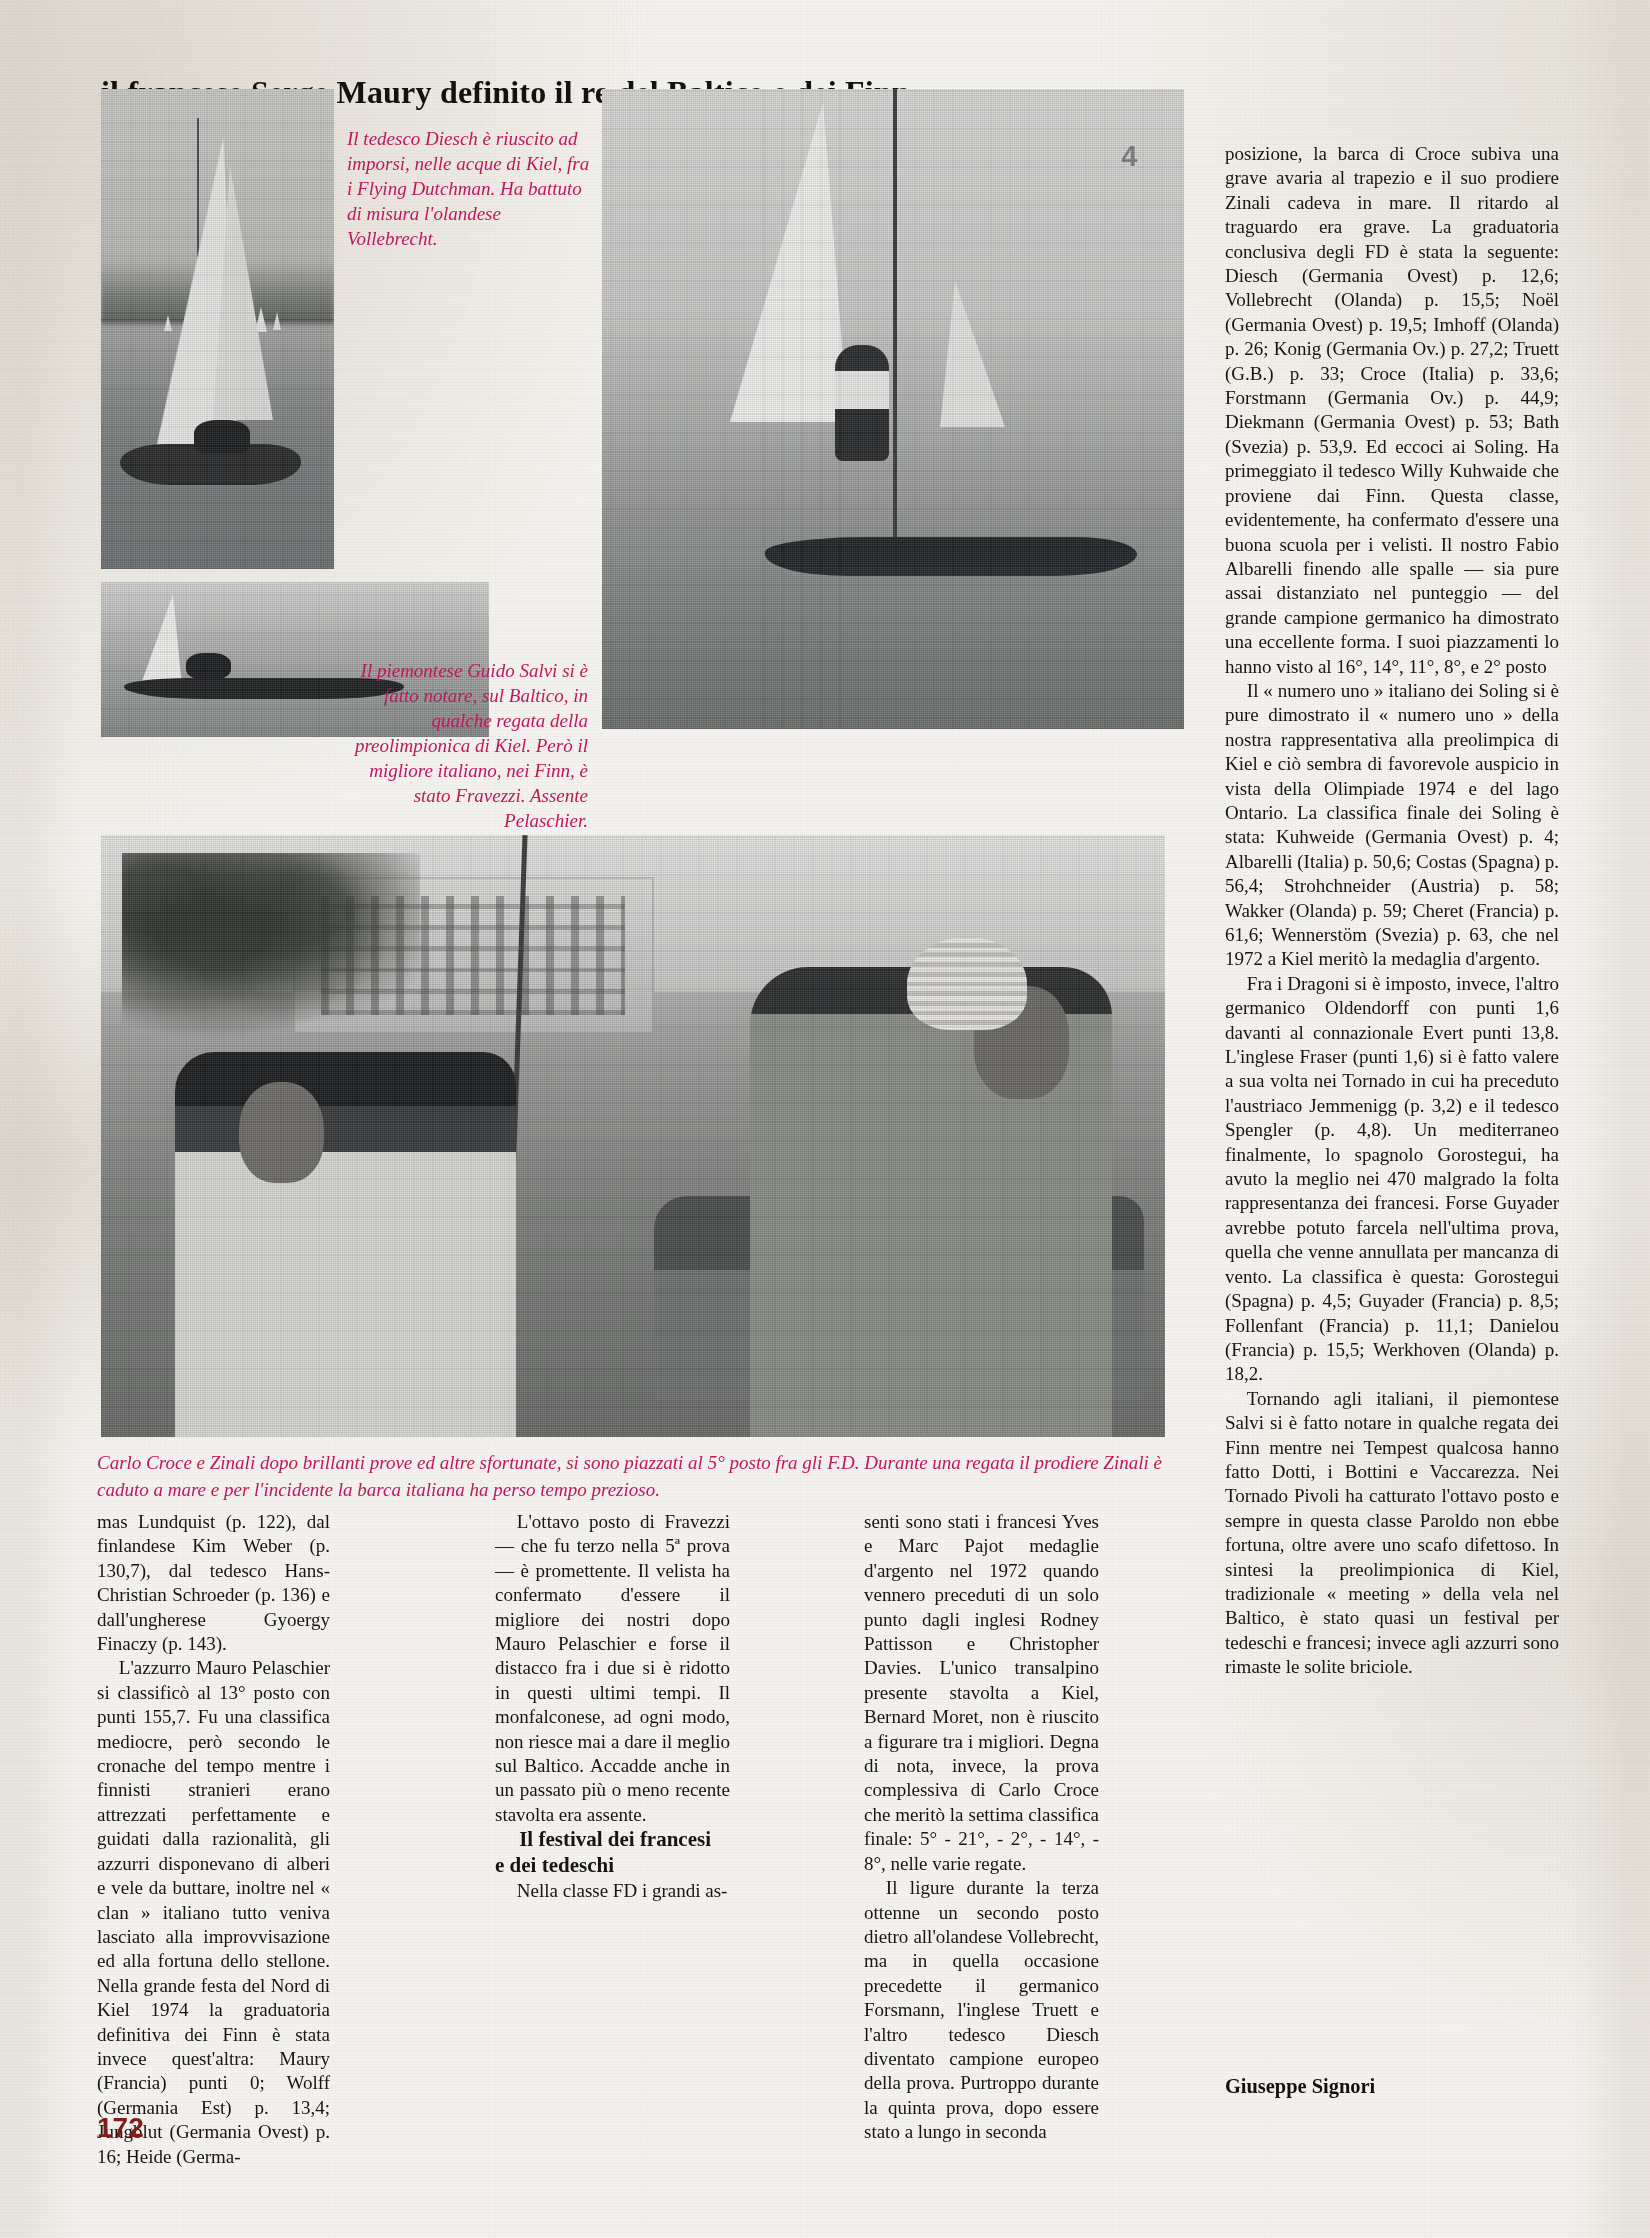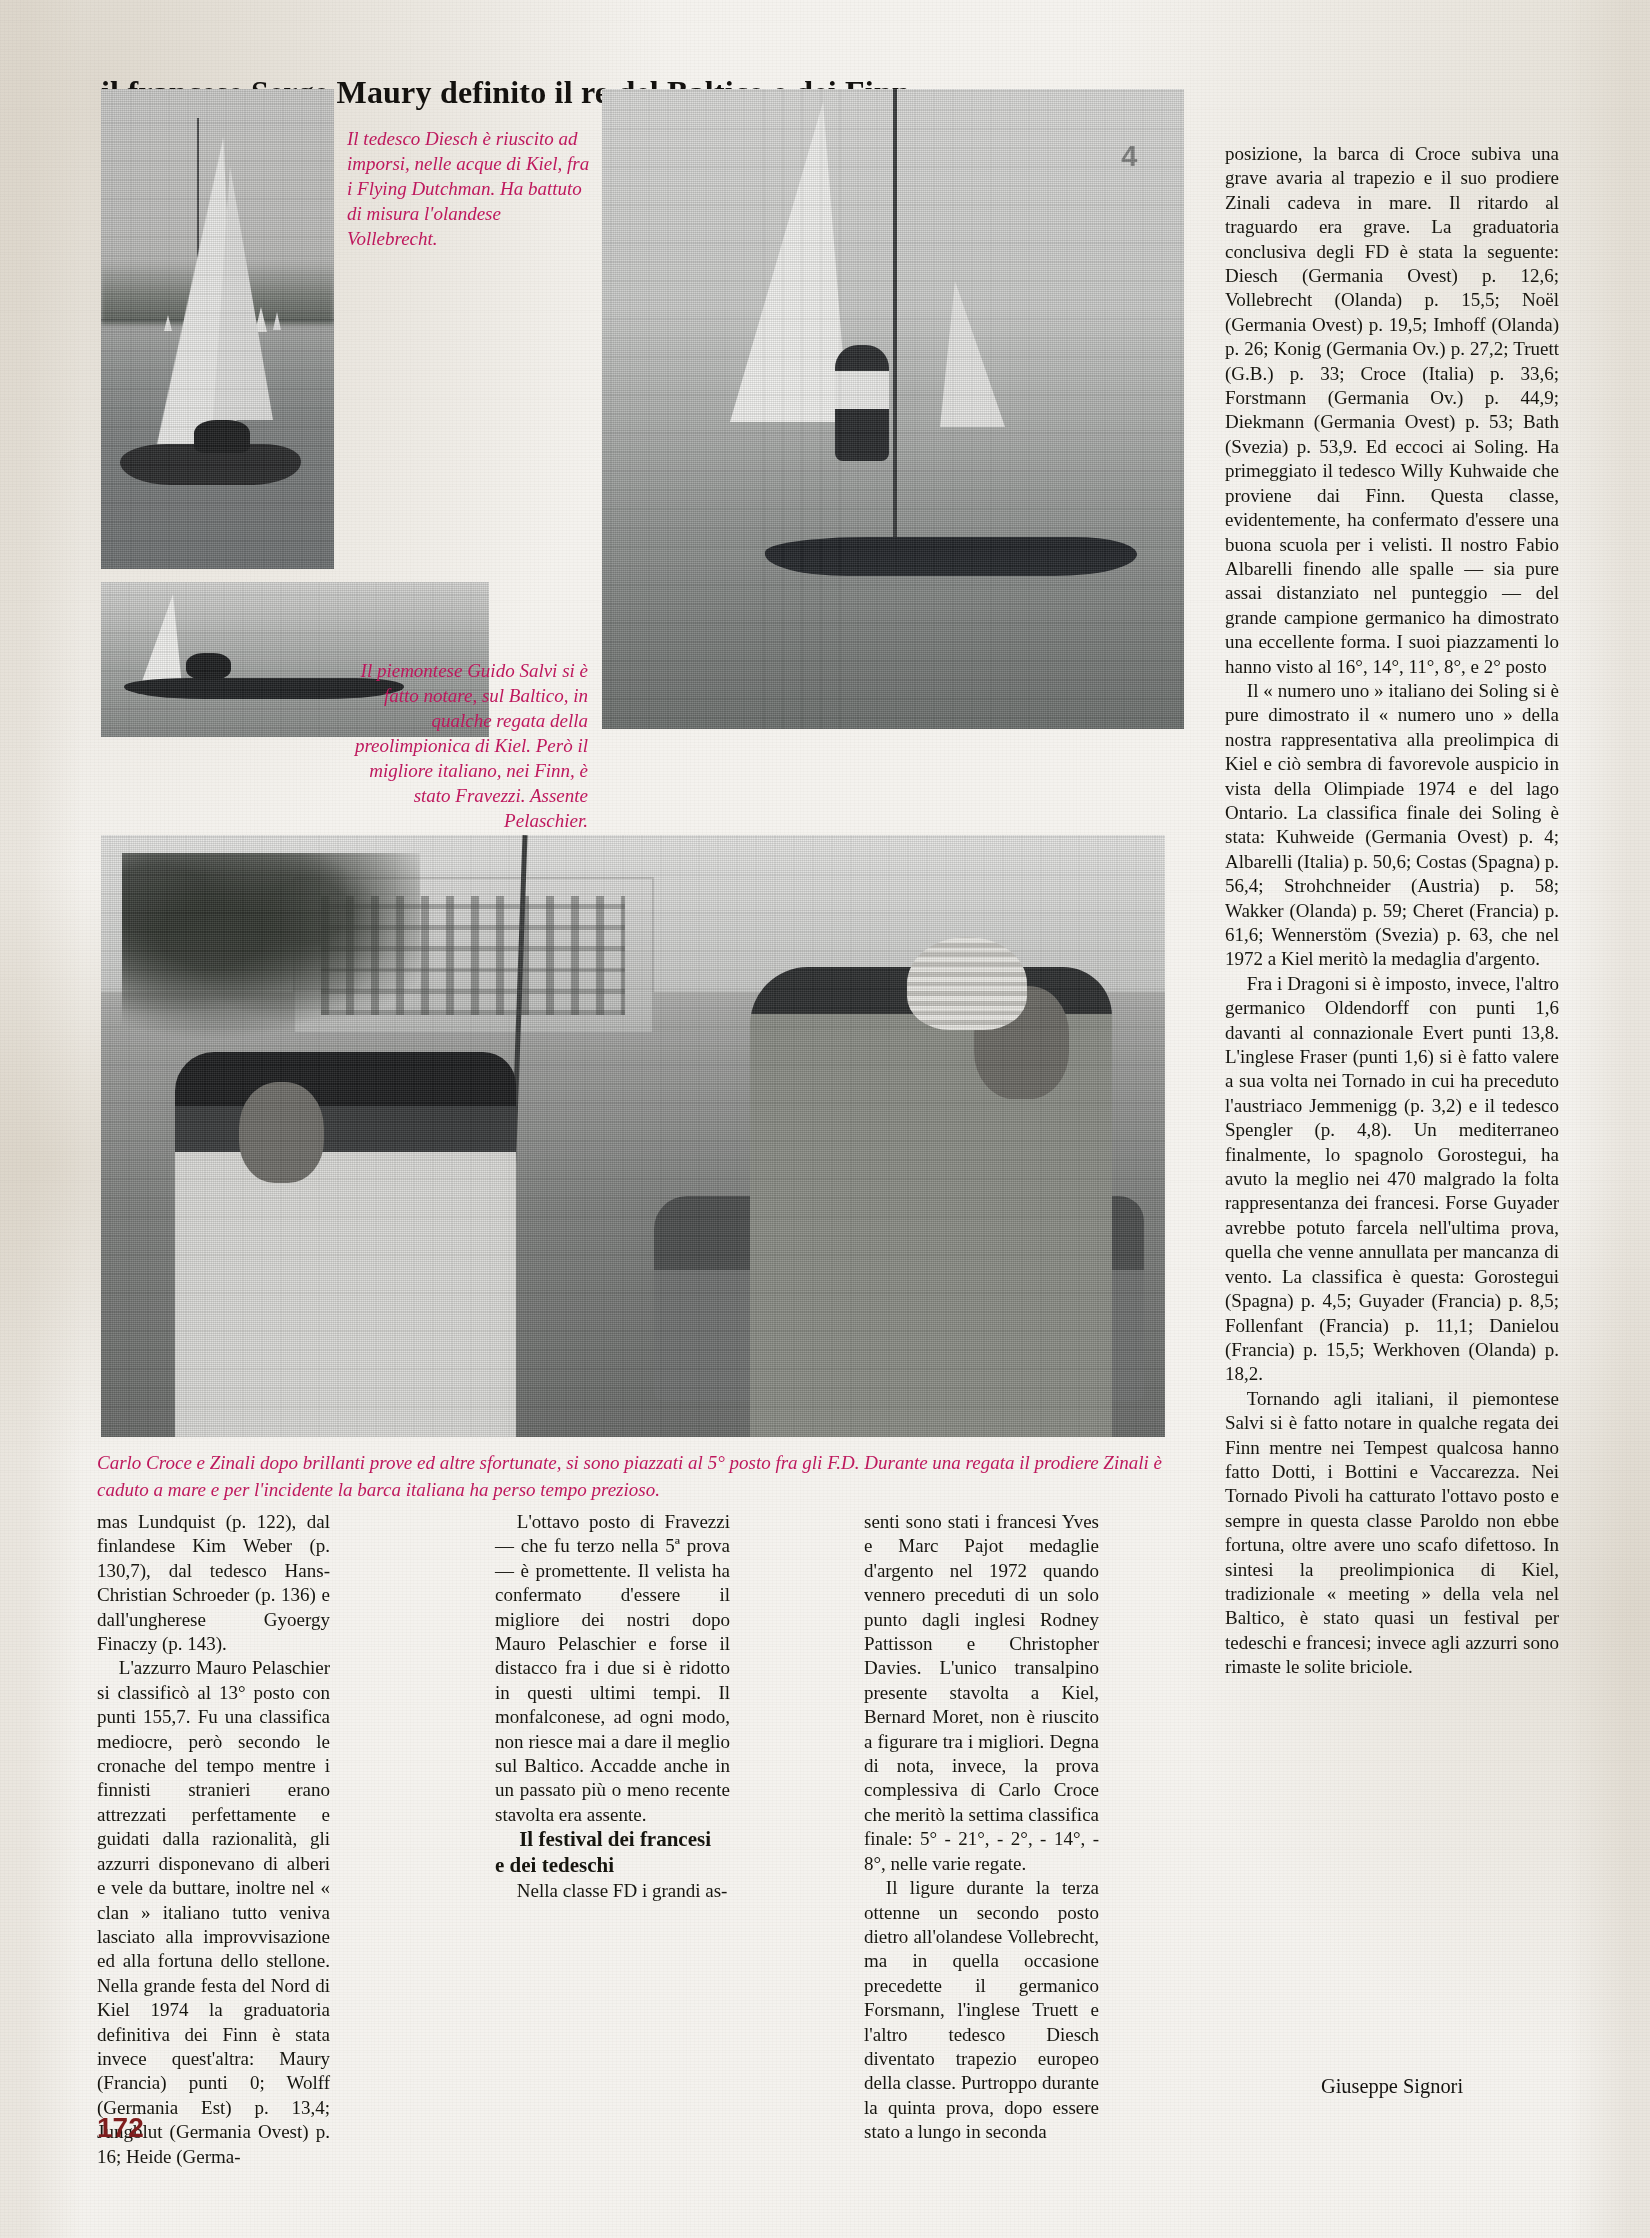--- a/index.html
+++ b/index.html
@@ -220,23 +220,23 @@
   #col-4{ left:864px; top:1510px; width:235px; }
 
   #col-right{
     left:1225px; top:142px; width:334px;
     font-size:19px; line-height:1.285;
   }
 
   .byline{
     position:absolute;
     left:1225px; top:2075px; width:334px;
-    text-align:center;
-    font-family:"Liberation Serif", serif;
-    font-weight:400;font-size:20.4px;color:#14120f;
+    text-align:left;
+    font-family:"Liberation Serif", serif;
+    font-weight:700;font-size:20.4px;color:#14120f;
   }
   .folio{
     position:absolute;left:97px;top:2112px;
     font-family:"Liberation Sans", sans-serif;
     font-weight:700;font-size:28px;color:#7f1d1d;
   }
 </style>
 </head>
 <body>
 
@@ -317,21 +317,21 @@
   </div>
 
   <div class="col" id="col-3">
     <p>L'ottavo posto di Fravezzi — che fu terzo nella 5ª prova — è promettente. Il velista ha confermato d'essere il migliore dei nostri dopo Mauro Pelaschier e forse il distacco fra i due si è ridotto in questi ultimi tempi. Il monfalconese, ad ogni modo, non riesce mai a dare il meglio sul Baltico. Accadde anche in un passato più o meno recente stavolta era assente.</p>
     <p class="subhead">Il festival dei francesi<br>e dei tedeschi</p>
     <p>Nella classe FD i grandi as-</p>
   </div>
 
   <div class="col" id="col-4">
     <p class="noind">senti sono stati i francesi Yves e Marc Pajot medaglie d'argento nel 1972 quando vennero preceduti di un solo punto dagli inglesi Rodney Pattisson e Christopher Davies. L'unico transalpino presente stavolta a Kiel, Bernard Moret, non è riuscito a figurare tra i migliori. Degna di nota, invece, la prova complessiva di Carlo Croce che meritò la settima classifica finale: 5° - 21°, - 2°, - 14°, - 8°, nelle varie regate.</p>
-    <p>Il ligure durante la terza ottenne un secondo posto dietro all'olandese Vollebrecht, ma in quella occasione precedette il germanico Forsmann, l'inglese Truett e l'altro tedesco Diesch diventato trapezio europeo della classe. Purtroppo durante la quinta prova, dopo essere stato a lungo in seconda</p>
+    <p>Il ligure durante la terza ottenne un secondo posto dietro all'olandese Vollebrecht, ma in quella occasione precedette il germanico Forsmann, l'inglese Truett e l'altro tedesco Diesch diventato campione europeo della prova. Purtroppo durante la quinta prova, dopo essere stato a lungo in seconda</p>
   </div>
 
   <div class="col" id="col-right">
     <p class="noind">posizione, la barca di Croce subiva una grave avaria al trapezio e il suo prodiere Zinali cadeva in mare. Il ritardo al traguardo era grave. La graduatoria conclusiva degli FD è stata la seguente: Diesch (Germania Ovest) p. 12,6; Vollebrecht (Olanda) p. 15,5; Noël (Germania Ovest) p. 19,5; Imhoff (Olanda) p. 26; Konig (Germania Ov.) p. 27,2; Truett (G.B.) p. 33; Croce (Italia) p. 33,6; Forstmann (Germania Ov.) p. 44,9; Diekmann (Germania Ovest) p. 53; Bath (Svezia) p. 53,9. Ed eccoci ai Soling. Ha primeggiato il tedesco Willy Kuhwaide che proviene dai Finn. Questa classe, evidentemente, ha confermato d'essere una buona scuola per i velisti. Il nostro Fabio Albarelli finendo alle spalle — sia pure assai distanziato nel punteggio — del grande campione germanico ha dimostrato una eccellente forma. I suoi piazzamenti lo hanno visto al 16°, 14°, 11°, 8°, e 2° posto</p>
     <p>Il « numero uno » italiano dei Soling si è pure dimostrato il « numero uno » della nostra rappresentativa alla preolimpica di Kiel e ciò sembra di favorevole auspicio in vista della Olimpiade 1974 e del lago Ontario. La classifica finale dei Soling è stata: Kuhweide (Germania Ovest) p. 4; Albarelli (Italia) p. 50,6; Costas (Spagna) p. 56,4; Strohchneider (Austria) p. 58; Wakker (Olanda) p. 59; Cheret (Francia) p. 61,6; Wennerstöm (Svezia) p. 63, che nel 1972 a Kiel meritò la medaglia d'argento.</p>
     <p>Fra i Dragoni si è imposto, invece, l'altro germanico Oldendorff con punti 1,6 davanti al connazionale Evert punti 13,8. L'inglese Fraser (punti 1,6) si è fatto valere a sua volta nei Tornado in cui ha preceduto l'austriaco Jemmenigg (p. 3,2) e il tedesco Spengler (p. 4,8). Un mediterraneo finalmente, lo spagnolo Gorostegui, ha avuto la meglio nei 470 malgrado la folta rappresentanza dei francesi. Forse Guyader avrebbe potuto farcela nell'ultima prova, quella che venne annullata per mancanza di vento. La classifica è questa: Gorostegui (Spagna) p. 4,5; Guyader (Francia) p. 8,5; Follenfant (Francia) p. 11,1; Danielou (Francia) p. 15,5; Werkhoven (Olanda) p. 18,2.</p>
     <p>Tornando agli italiani, il piemontese Salvi si è fatto notare in qualche regata dei Finn mentre nei Tempest qualcosa hanno fatto Dotti, i Bottini e Vaccarezza. Nei Tornado Pivoli ha catturato l'ottavo posto e sempre in questa classe Paroldo non ebbe fortuna, oltre avere uno scafo difettoso. In sintesi la preolimpionica di Kiel, tradizionale « meeting » della vela nel Baltico, è stato quasi un festival per tedeschi e francesi; invece agli azzurri sono rimaste le solite briciole.</p>
   </div>
 
   <div class="byline">Giuseppe Signori</div>

